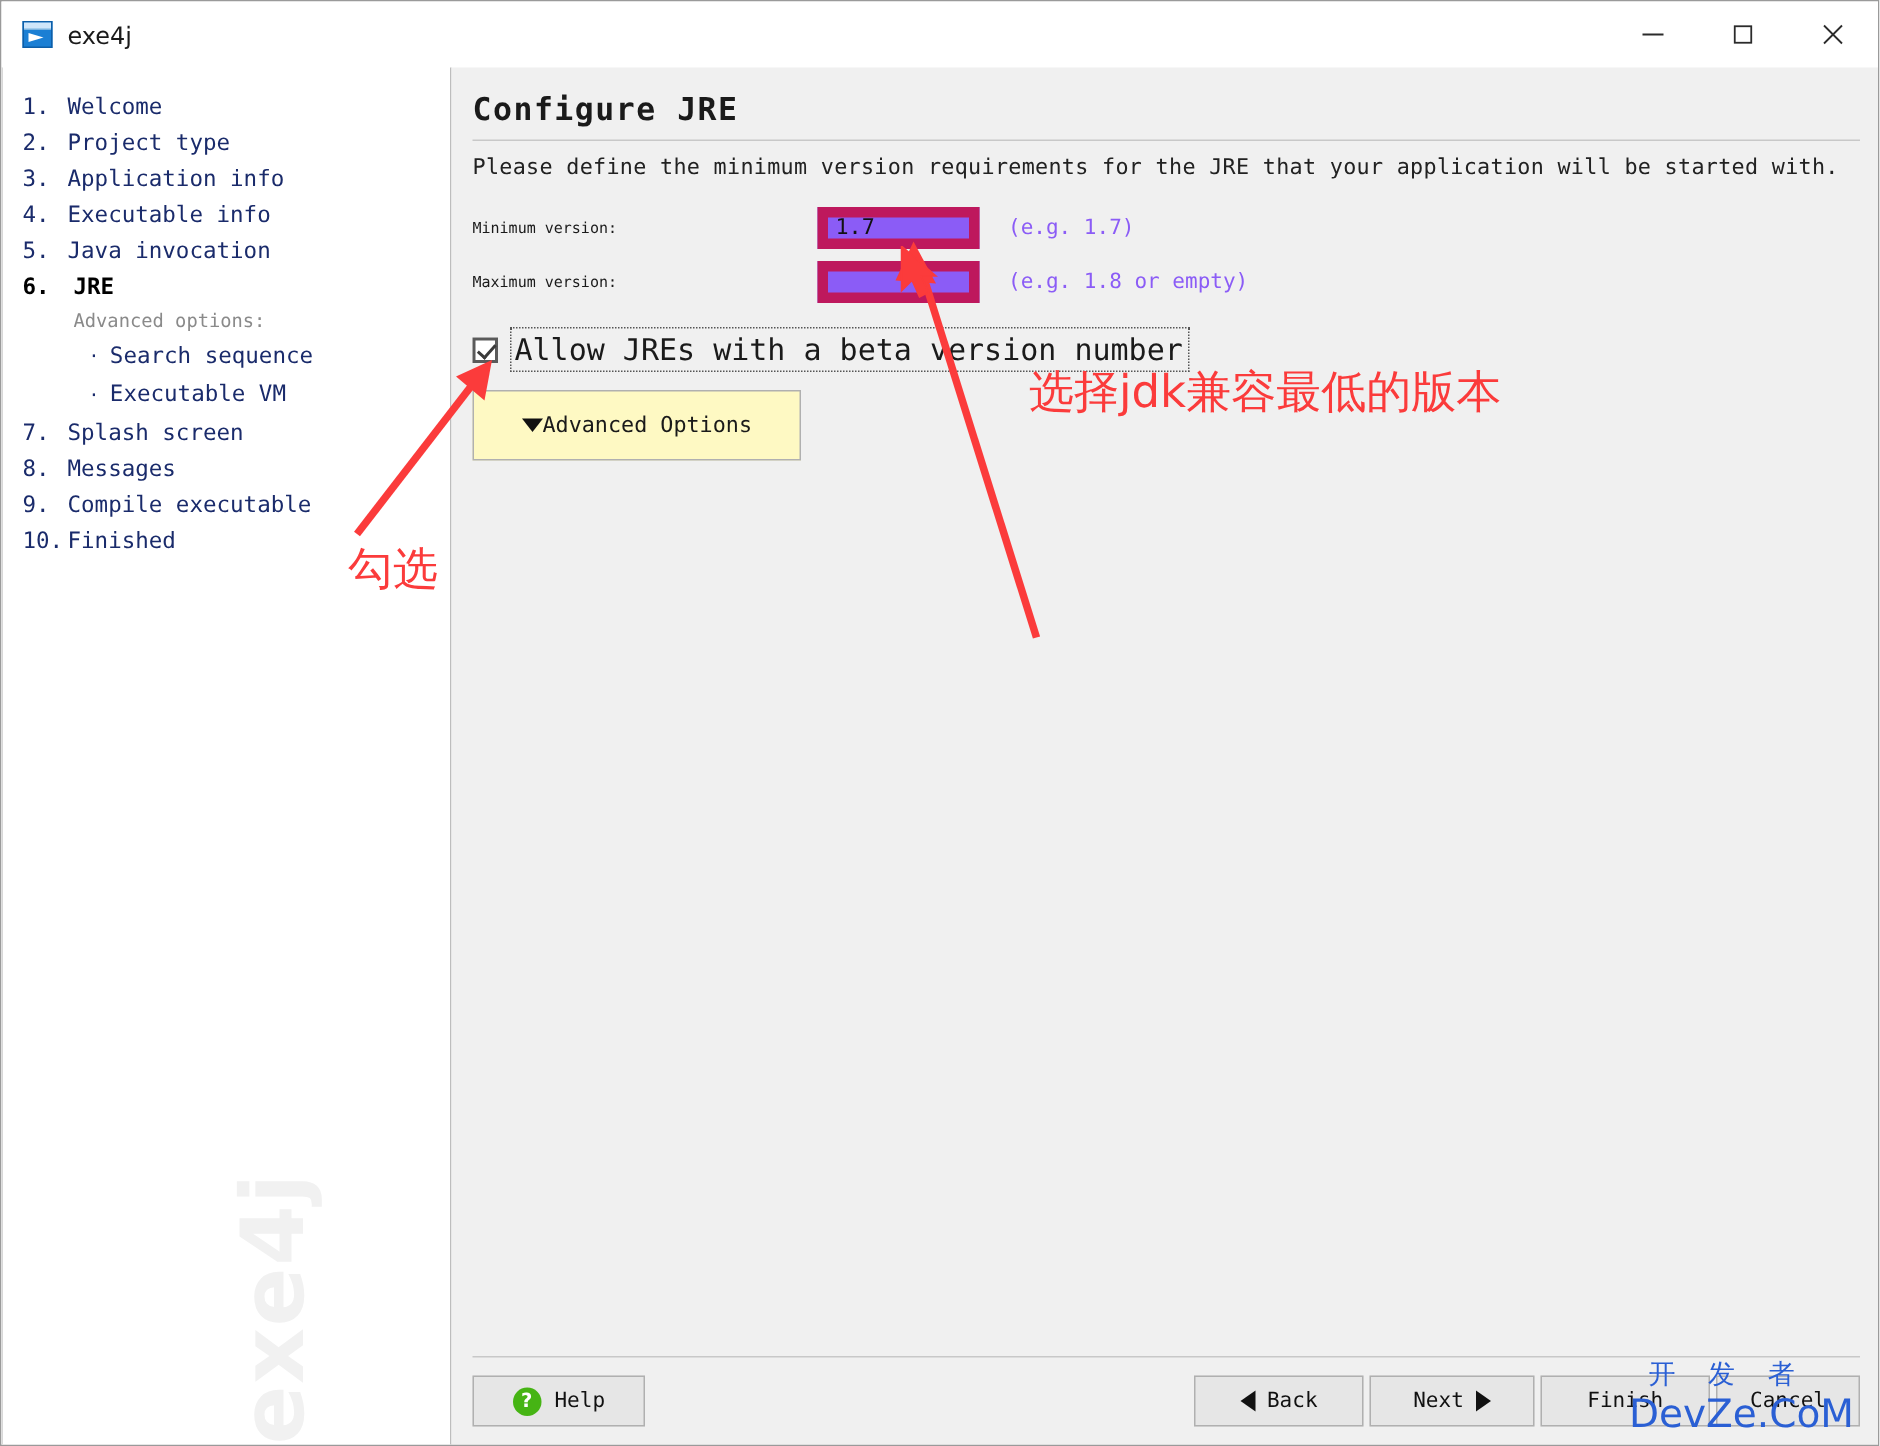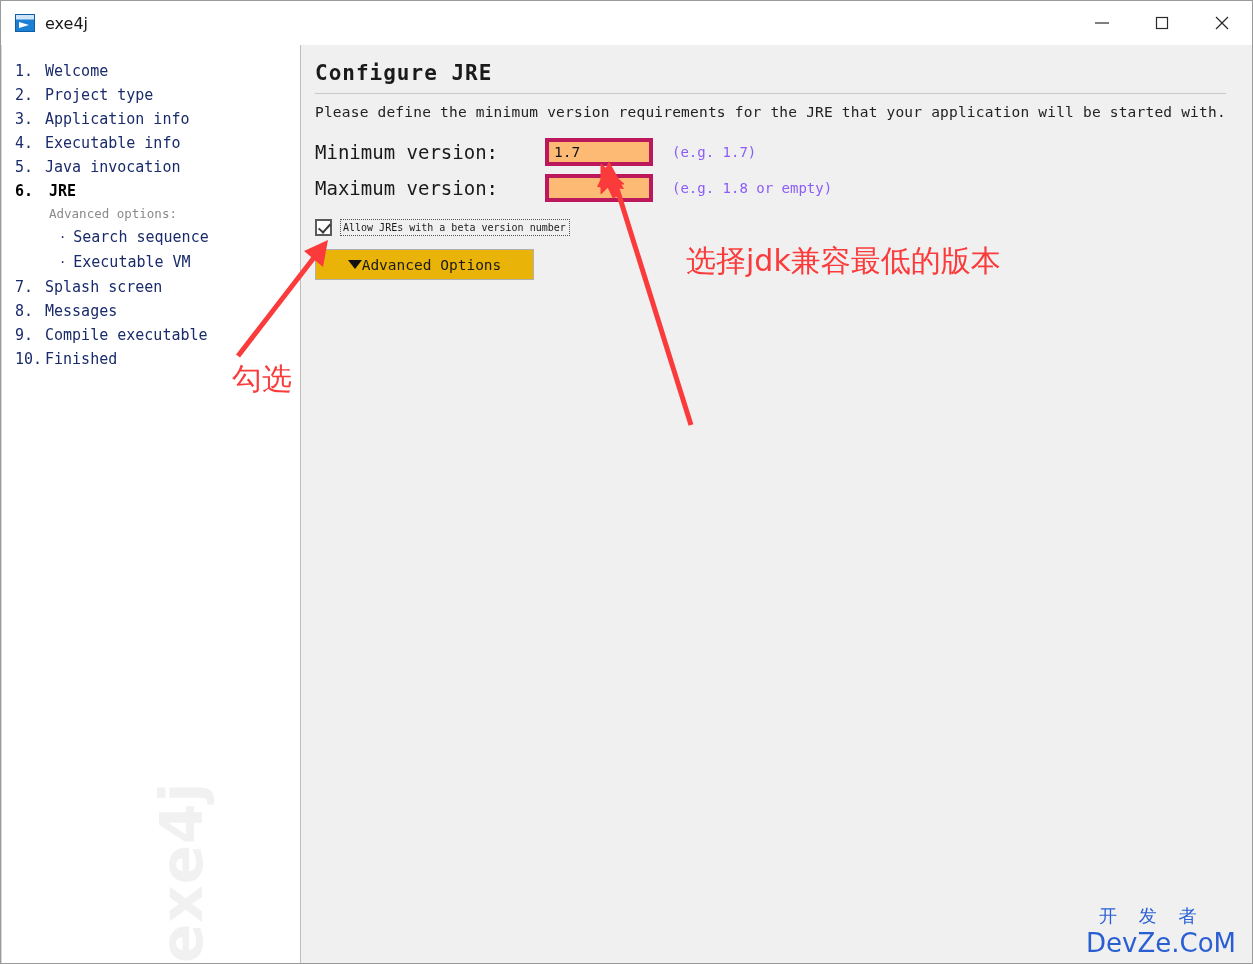--- a/index.html
+++ b/index.html
@@ -145,21 +145,21 @@
     letter-spacing: 1px;
     white-space: nowrap;
     pointer-events: none;
   }
   
   .main {
     flex: 1;
     background: #f0f0f0;
     position: relative;
     display: flex;
-    flex-direction: row;
+    flex-direction: column;
     min-width: 0;
   }
   .main-inner {
     flex: 1;
     padding: 16px 12px 0 14px;
     position: relative;
   }
   .page-title {
     font-size: 21px;
     font-weight: bold;
@@ -178,31 +178,31 @@
     white-space: nowrap;
     margin-bottom: 18px;
     letter-spacing: 0.2px;
   }
   .form-row {
     display: flex;
     align-items: center;
     margin-bottom: 8px;
   }
   .form-label {
-    font-size: 19px;
+    font-size: 10px;
     color: #1a1a1a;
     width: 230px;
     flex: 0 0 230px;
   }
   .text-input {
     width: 108px;
     height: 28px;
     box-sizing: border-box;
-    background: #fdba74;
-    border: 4px solid #be185d;
+    background: #8b5cf6;
+    border: 7px solid #be185d;
     font-family: "DejaVu Sans Mono", "Liberation Mono", monospace;
     font-size: 14.5px;
     color: #111111;
     padding: 0 5px;
     outline: none;
   }
   .hint {
     font-size: 14px;
     color: #8b5cf6;
     margin-left: 19px;
@@ -225,35 +225,35 @@
   .checkbox.checked::after {
     content: "";
     position: absolute;
     left: 4px; top: 0px;
     width: 5px; height: 10px;
     border: solid #3a3a3a;
     border-width: 0 2px 2px 0;
     transform: rotate(42deg);
   }
   .check-label {
-    font-size: 10px;
+    font-size: 20px;
     color: #1a1a1a;
     margin-left: 9px;
     padding: 2px 3px 2px 2px;
     white-space: nowrap;
   }
   .check-label.focused {
     outline: 1px dotted #555555;
   }
   .adv-btn {
     margin-top: 13px;
-    height: 31px;
+    height: 47px;
     width: 219px;
     box-sizing: border-box;
-    background: #eab308;
+    background: #fef9c3;
     border: 1px solid #b0b0b0;
     display: flex;
     align-items: center;
     justify-content: center;
     gap: 0;
     font-size: 14.5px;
     color: #1a1a1a;
   }
   .tri-down {
     width: 0; height: 0;

